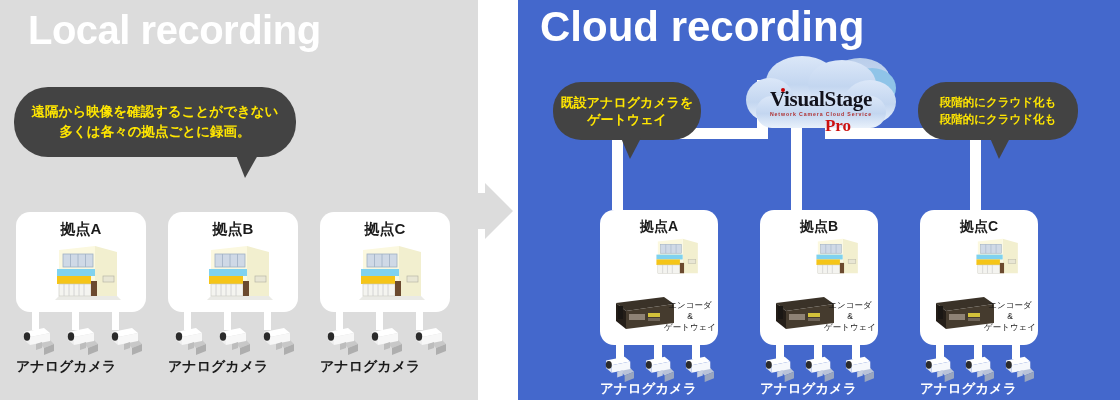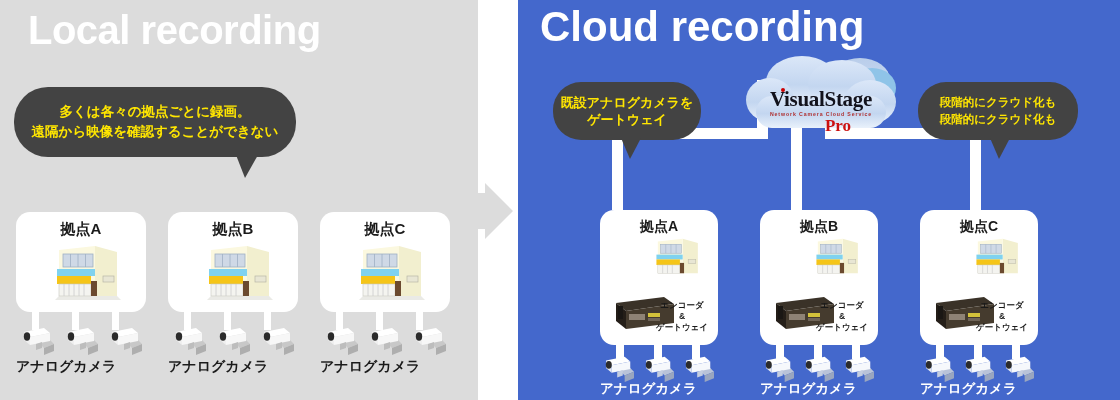--- a/index.html
+++ b/index.html
@@ -129,44 +129,44 @@
   
   .site-right {
     position: absolute; width: 118px; height: 135px;
     background: #ffffff; border-radius: 14px;
   }
   .site-right .site-name {
     position: absolute; top: 8px; left: 0; right: 0;
     text-align: center; font-size: 14px; font-weight: bold; color:#1a1a1a;
   }
   .enc-label {
-    position: absolute; right: 8px; bottom: 12px;
+    position: absolute; right: 0; bottom: 12px;
     width: 56px; text-align: center;
-    font-size: 8.5px; font-weight: bold; color:#1a1a1a; line-height: 11px;
+    font-size: 8.5px; font-weight: normal; color:#1a1a1a; line-height: 11px;
   }
   .cam-label-r { color: #ffffff; font-size: 13.5px; }
 </style>
 </head>
 <body>
 
 <div id="stage">
 
   <div class="panel-left"></div>
 
   <div class="arrow-wrap">
     <svg width="60" height="56" viewBox="0 0 60 56">
       <path d="M0 10 L30 10 L30 0 L58 28 L30 56 L30 46 L0 46 Z" fill="#dcdcdc"></path>
     </svg>
   </div>
 
   <div class="title-left">Local recording</div>
 
   <div class="bubble bubble-left">
+    <span class="line">遠隔から映像を確認することができない</span>
     <span class="line">多くは各々の拠点ごとに録画。</span>
-    <span class="line">遠隔から映像を確認することができない</span>
     <span class="tail"></span>
   </div>
 
   <div class="site-left" style="left:16px; top:212px;">
     <div class="site-name">拠点A</div>
     <svg class="bldg" style="top:28px;" width="84" height="62" viewBox="0 0 84 62">
       <polygon points="56,6 78,12 78,56 56,56" fill="#f2efcf"></polygon>
       <polygon points="20,10 56,6 56,56 20,56" fill="#fbf8df"></polygon>
       <rect x="24" y="14" width="30" height="13" fill="#cfd9e6" stroke="#9fb0c4" stroke-width="0.8"></rect>
       <line x1="31.5" y1="14" x2="31.5" y2="27" stroke="#9fb0c4" stroke-width="0.8"></line>

